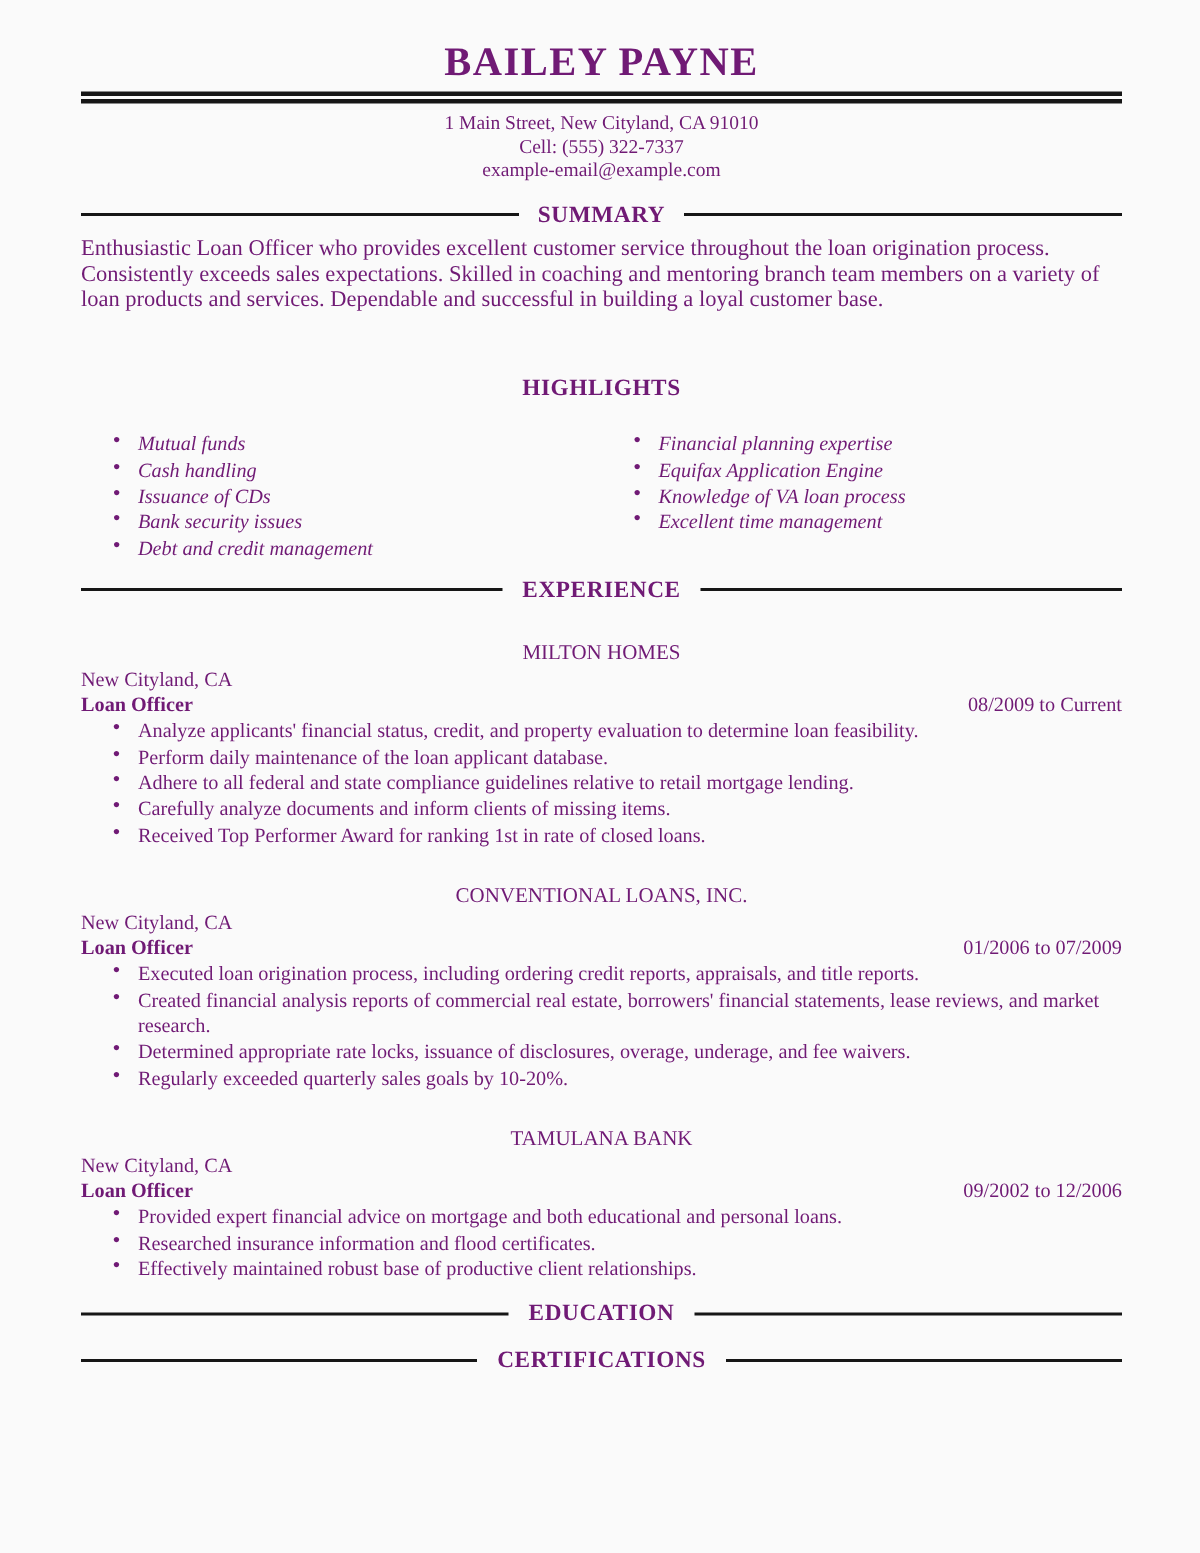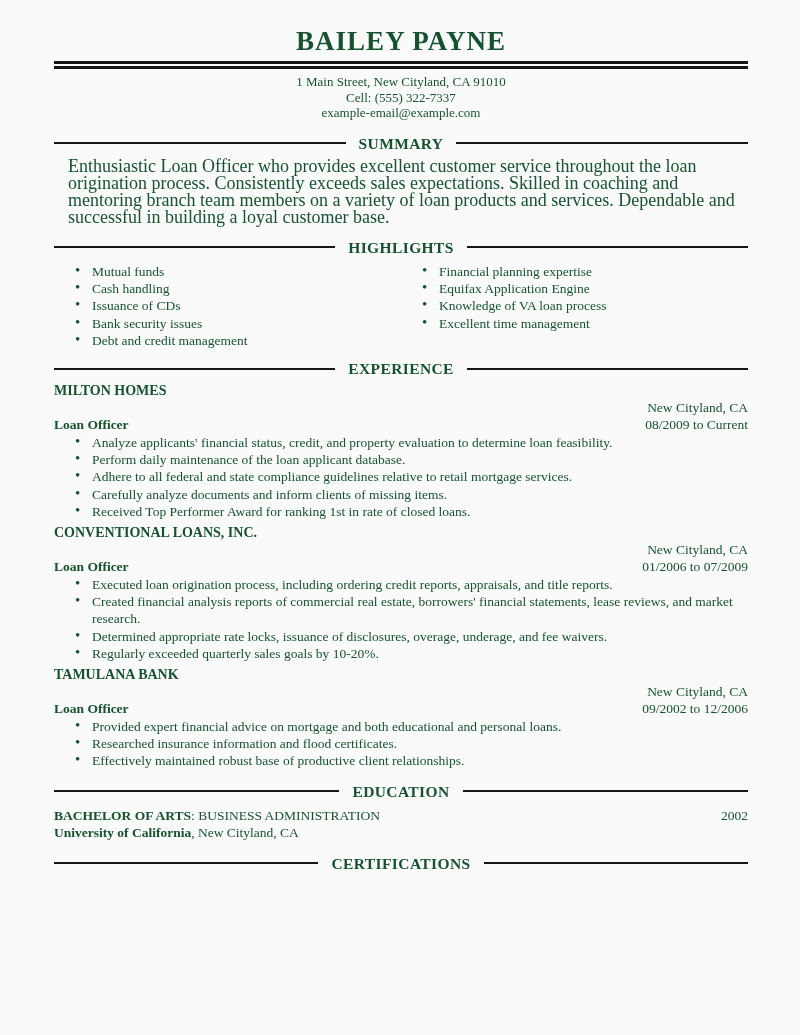--- a/index.html
+++ b/index.html
@@ -1,21 +1,21 @@
 <!DOCTYPE html>
 <html><head>
 <meta charset="utf-8">
 <style>
   * { margin:0; padding:0; box-sizing:border-box; }
   html,body { background:#e9e9e9; }
   body { width:800px; }
   .page {
     width:800px; height:1035px;
     background:#fafafa;
-    color:#14532d;
+    color:#701a75;
     font-family:"Liberation Serif","DejaVu Serif",serif;
     padding:24px 52px 0 54px;
     overflow:hidden;
   }
   
   .name {
     text-align:center;
     font-size:27px; font-weight:700;
     letter-spacing:1px;
     line-height:34px;
@@ -25,47 +25,47 @@
   .double-rule .r2 { height:3.5px; background:#161616; margin-top:1.5px; }
   .contact { text-align:center; margin-top:5px; font-size:13px; line-height:15.5px; }
   
   .sec { display:flex; align-items:center; gap:13px; }
   .sec .sec-line { flex:1; height:2px; background:#161616; }
   .sec .sec-title {
     font-size:15.5px; font-weight:700; letter-spacing:0.4px;
     line-height:19px; white-space:nowrap;
   }
   
-  .para { font-size:18px; line-height:17.3px; margin-top:5px;margin-left:14px; }
+  .para { font-size:15px; line-height:17.3px; margin-top:5px; }
   ul.bullets { list-style:none; margin:0; padding:0; }
   ul.bullets li {
     position:relative;
     padding-left:38px;
     font-size:13.5px; line-height:17.3px;
   }
   ul.bullets li::before {
     content:"\2022";
     position:absolute; left:21px; top:-1px;
     font-size:15px;
   }
   
-  .hl-grid { display:flex; margin-top:6px; }
+  .hl-grid { display:flex; margin-top:6px;font-style:italic; }
   .hl-grid ul { width:50%; }
   
-  .company  { text-align:left; font-size:14px; font-weight:700; margin-top:4px; line-height:17px; }
-  .location { text-align:right; font-size:13.5px; line-height:17px; }
+  .company  { text-align:center; font-size:14px; font-weight:400; margin-top:24px; line-height:17px; }
+  .location { text-align:left; font-size:13.5px; line-height:17px; }
   .title-row { display:flex; justify-content:space-between; align-items:baseline; line-height:17.5px; }
   .job-title { font-size:13.5px; font-weight:700; }
   .job-dates { font-size:13.5px; }
   
   .edu-row { display:flex; justify-content:space-between; align-items:baseline; font-size:13.5px; line-height:17.5px; }
   .edu-row .b { font-weight:700; }
   .cert-line { font-size:13.5px; line-height:17.5px; margin-top:6px; }
   .mt-sum  { margin-top:13px; }
-  .mt-sec  { margin-top:11px; }
+  .mt-sec  { margin-top:27px;flex-direction:column; }
   .mt-exp  { margin-top:10px; }
   .mt-edu  { margin-top:12px; }
   .edu-body { margin-top:6px; }
 </style>
 </head>
 <body>
 
 <div class="page">
 
   <header>
@@ -126,21 +126,21 @@
       <div class="company">MILTON HOMES</div>
       <div class="location">New Cityland, CA</div>
       <div class="title-row">
         <span class="job-title">Loan Officer</span>
         <span class="job-dates">08/2009 to Current</span>
       </div>
       <ul class="bullets">
 
       <li>Analyze applicants' financial status, credit, and property evaluation to determine loan feasibility.</li>
           <li>Perform daily maintenance of the loan applicant database.</li>
-          <li>Adhere to all federal and state compliance guidelines relative to retail mortgage services.</li>
+          <li>Adhere to all federal and state compliance guidelines relative to retail mortgage lending.</li>
           <li>Carefully analyze documents and inform clients of missing items.</li>
           <li>Received Top Performer Award for ranking 1st in rate of closed loans.</li>
         </ul>
     </article>
 
     <article>
       <div class="company">CONVENTIONAL LOANS, INC.</div>
       <div class="location">New Cityland, CA</div>
       <div class="title-row">
         <span class="job-title">Loan Officer</span>
@@ -170,29 +170,20 @@
         </ul>
     </article>
   </section>
 
   <section>
     <div class="sec mt-edu">
       <span class="sec-line"></span>
       <h2 class="sec-title">EDUCATION</h2>
       <span class="sec-line"></span>
     </div>
-    <div class="edu-body">
-      <div class="edu-row">
-        <span><span class="b">BACHELOR OF ARTS</span><span>: BUSINESS ADMINISTRATION</span></span>
-        <span>2002</span>
-      </div>
-      <div class="edu-row">
-        <span><span class="b">University of California</span><span>, New Cityland, CA</span></span>
-      </div>
-    </div>
   </section>
 
   <section>
     <div class="sec mt-edu">
       <span class="sec-line"></span>
       <h2 class="sec-title">CERTIFICATIONS</h2>
       <span class="sec-line"></span>
     </div>
   </section>
 

